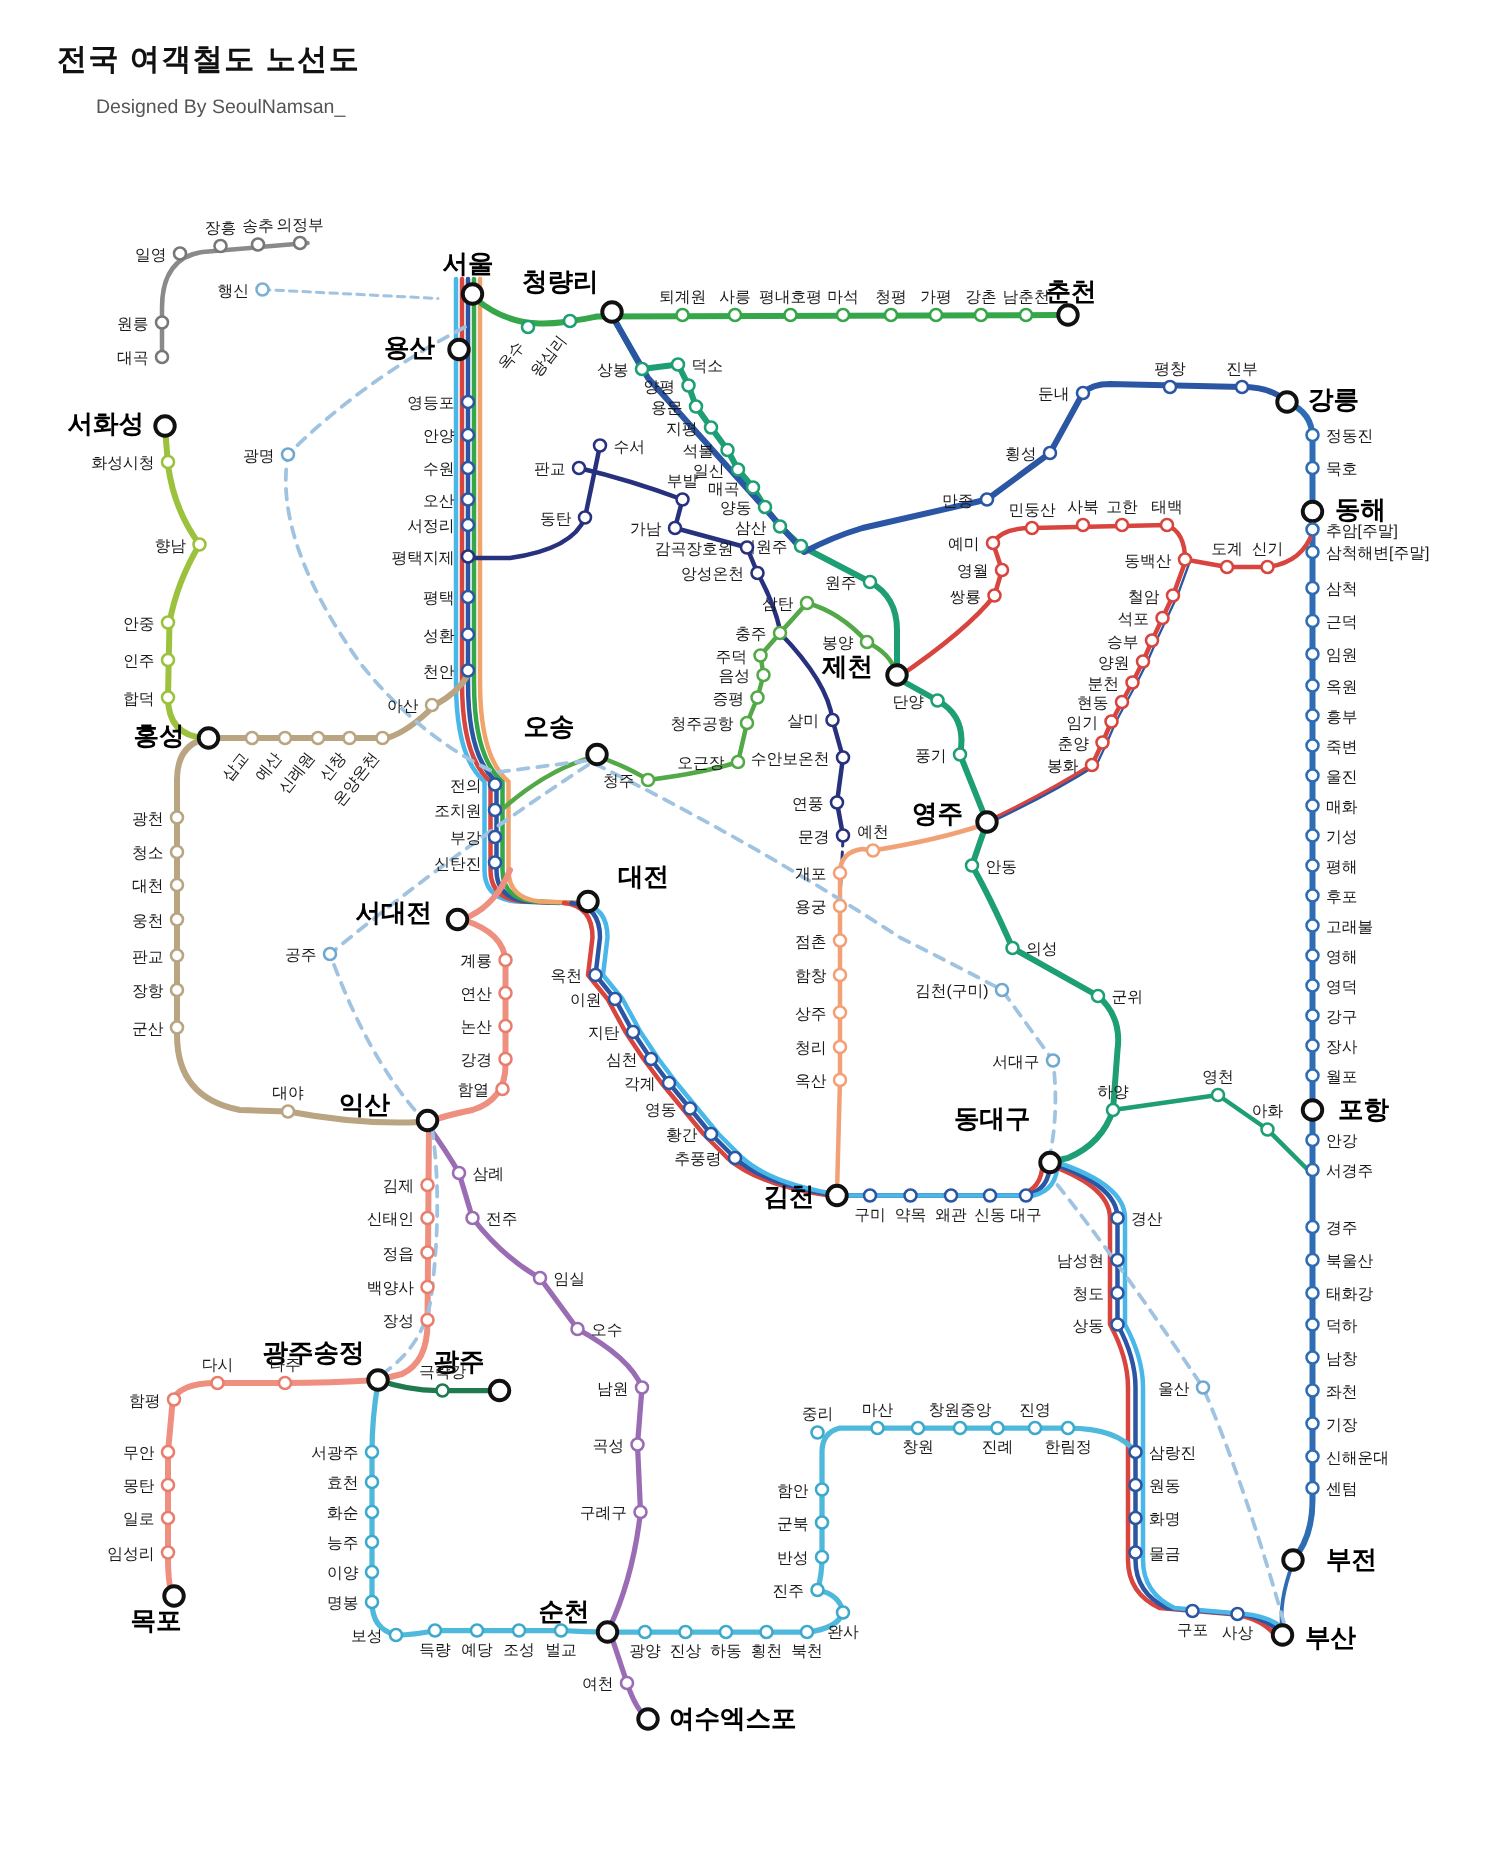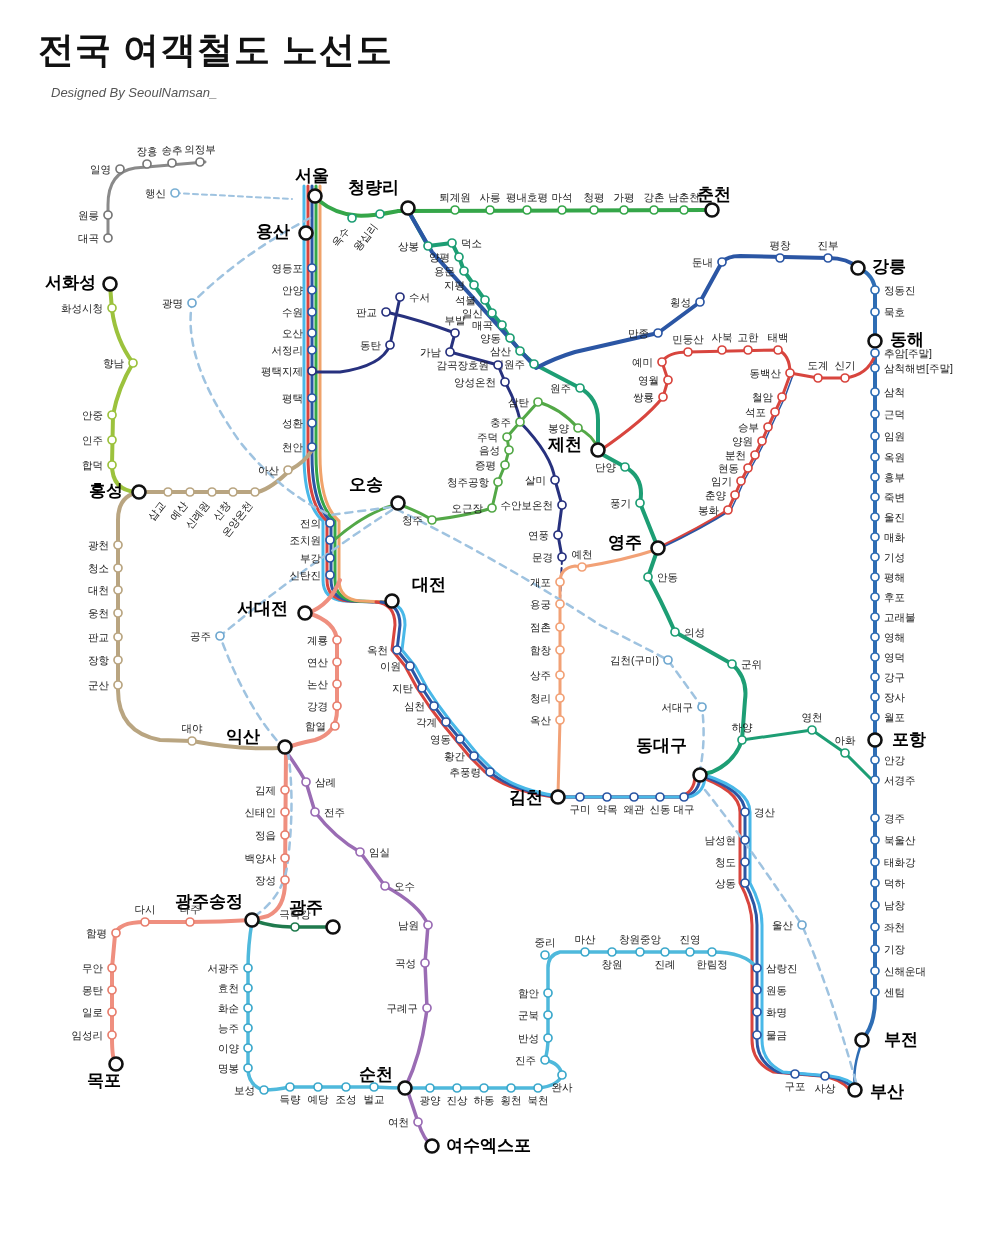--- a/index.html
+++ b/index.html
@@ -1,19 +1,19 @@
 <!DOCTYPE html>
 <html><head>
 <meta charset="utf-8">
 <style>
   html,body{margin:0;padding:0;background:#fff;}
   body{width:1000px;height:1250px;position:relative;font-family:"Liberation Sans",sans-serif;overflow:hidden;}
   .hdr{position:absolute;left:38px;top:26px;z-index:5;}
-  .hdr h1{margin:0;font-size:36px;font-weight:bold;color:#111;letter-spacing:1px;}
-  .hdr .credit{margin:10px 0 0 13px;font-size:13px;color:#555;font-style:italic;}
+  .hdr h1{margin:0;font-size:20px;font-weight:bold;color:#111;letter-spacing:1px;}
+  .hdr .credit{margin:10px 0 0 26px;font-size:13px;color:#555;}
   #rail-map{position:absolute;left:0;top:0;}
   #rail-map text{font-family:"Liberation Sans","DejaVu Sans",sans-serif;fill:#1a1a1a;}
   #rail-map text.maj{font-weight:bold;fill:#000;}
 </style>
 </head>
 <body>
 
 <div class="hdr">
   <h1>전국 여객철도 노선도</h1>
   <div class="credit">Designed By SeoulNamsan_</div>

